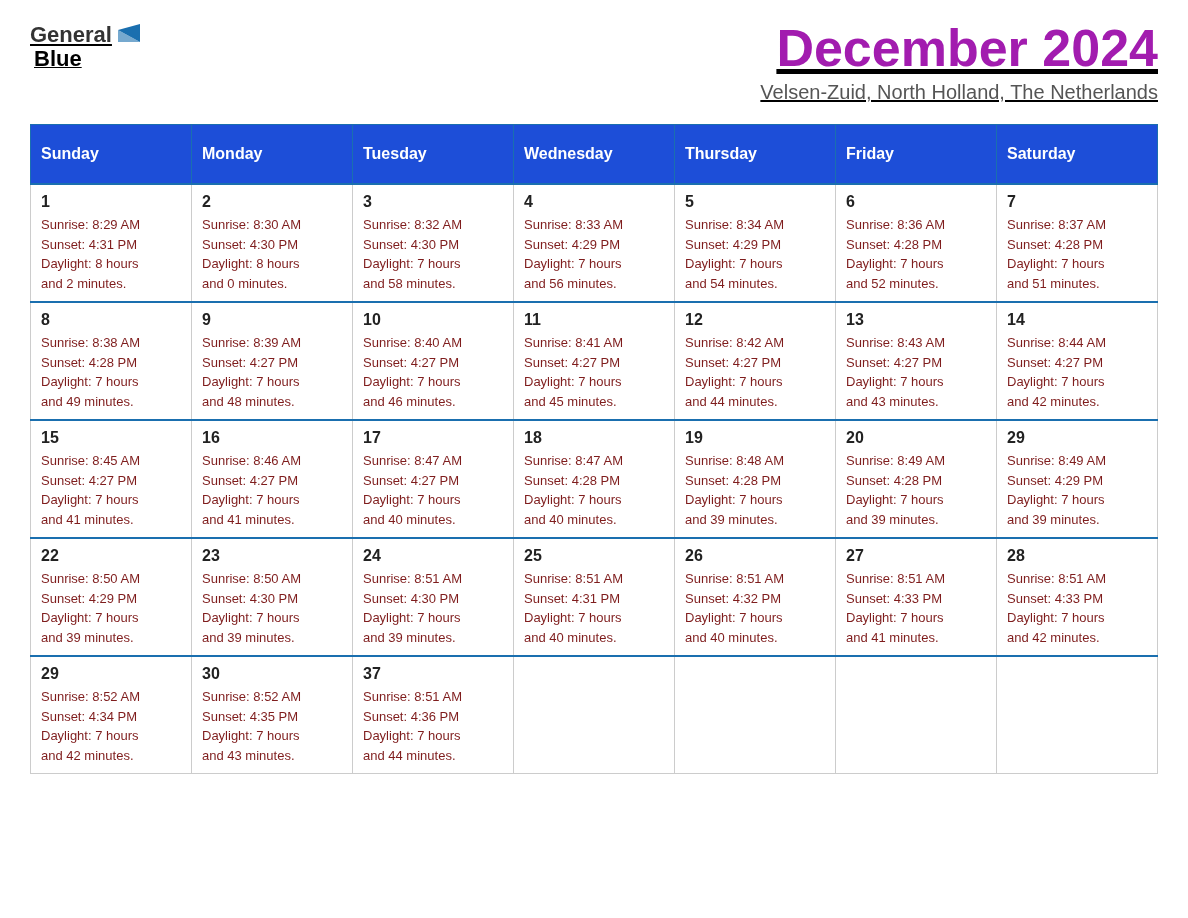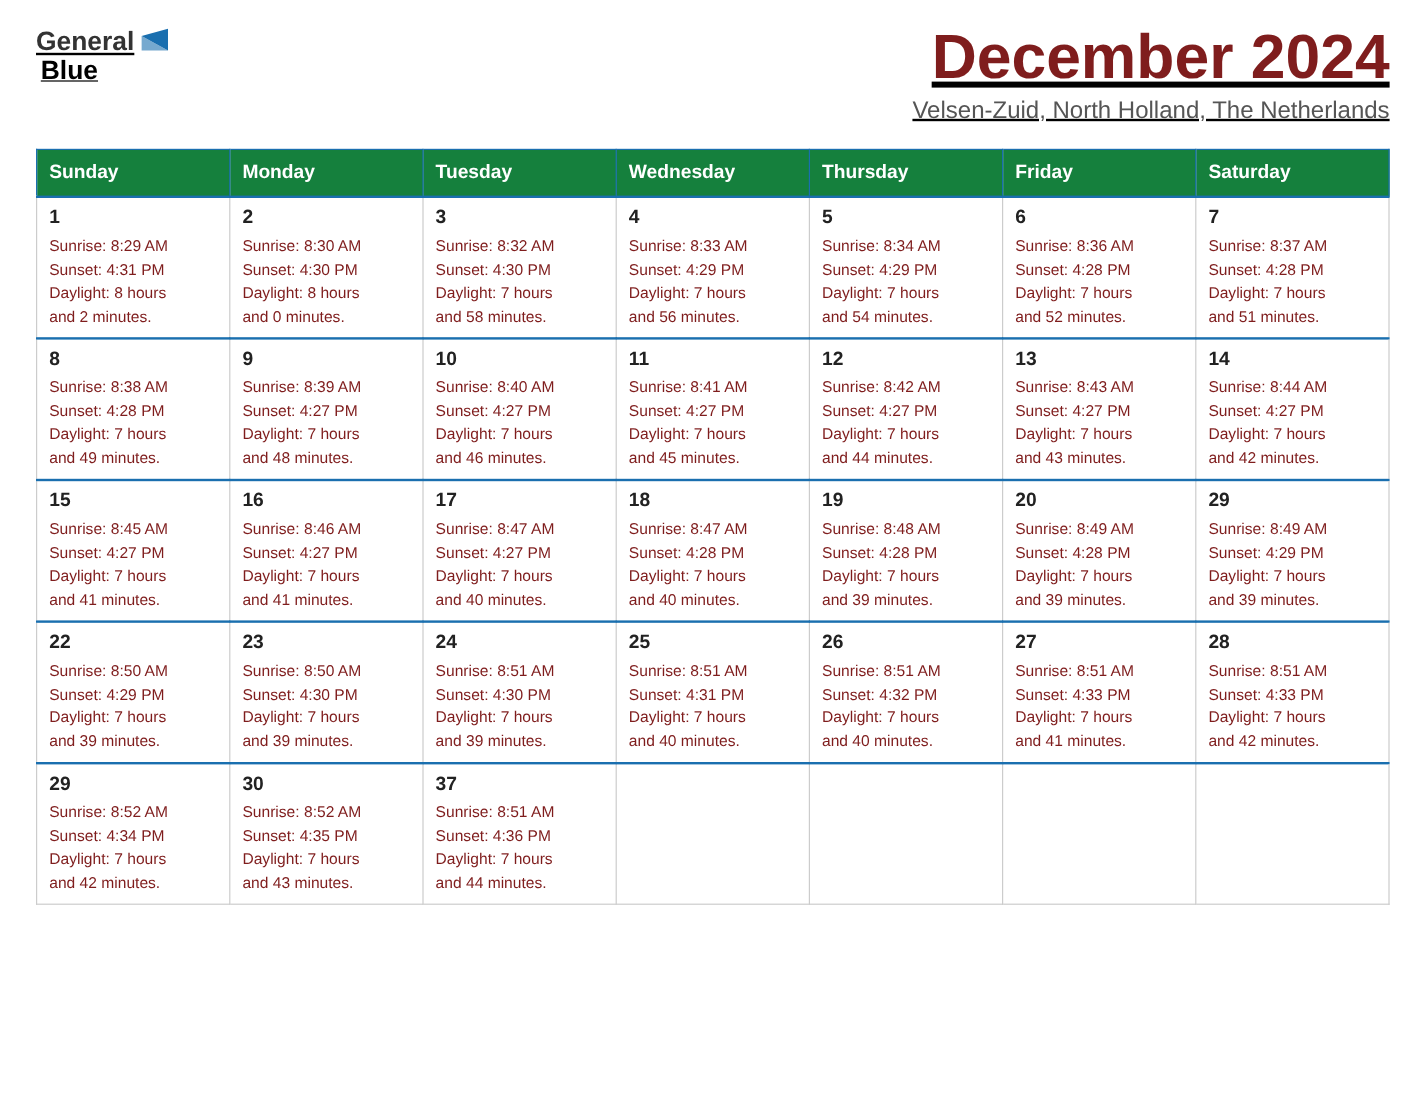--- a/index.html
+++ b/index.html
@@ -31,39 +31,39 @@
       width: 30px;
       height: 30px;
       margin-left: 2px;
     }
     .title-block {
       text-align: right;
     }
     .month-year {
       font-size: 52px;
       font-weight: bold;
-      color: #7f1d1d;
+      color: #a21caf;
       line-height: 1.1;
     }
     .location {
       font-size: 20px;
       color: #555;
       margin-top: 4px;
     }
     table {
       width: 100%;
       border-collapse: collapse;
       margin-top: 10px;
     }
     thead tr th {
-      background-color: #15803d;
+      background-color: #1d4ed8;
       color: #fff;
       font-size: 16px;
       font-weight: bold;
-      padding: 10px 10px;
+      padding: 20px 10px;
       text-align: left;
       border: 1px solid #1a6faf;
     }
     tbody tr td {
       vertical-align: top;
       border: 1px solid #ccc;
       padding: 8px 10px;
       font-size: 13px;
       color: #333;
       width: 14.28%;

